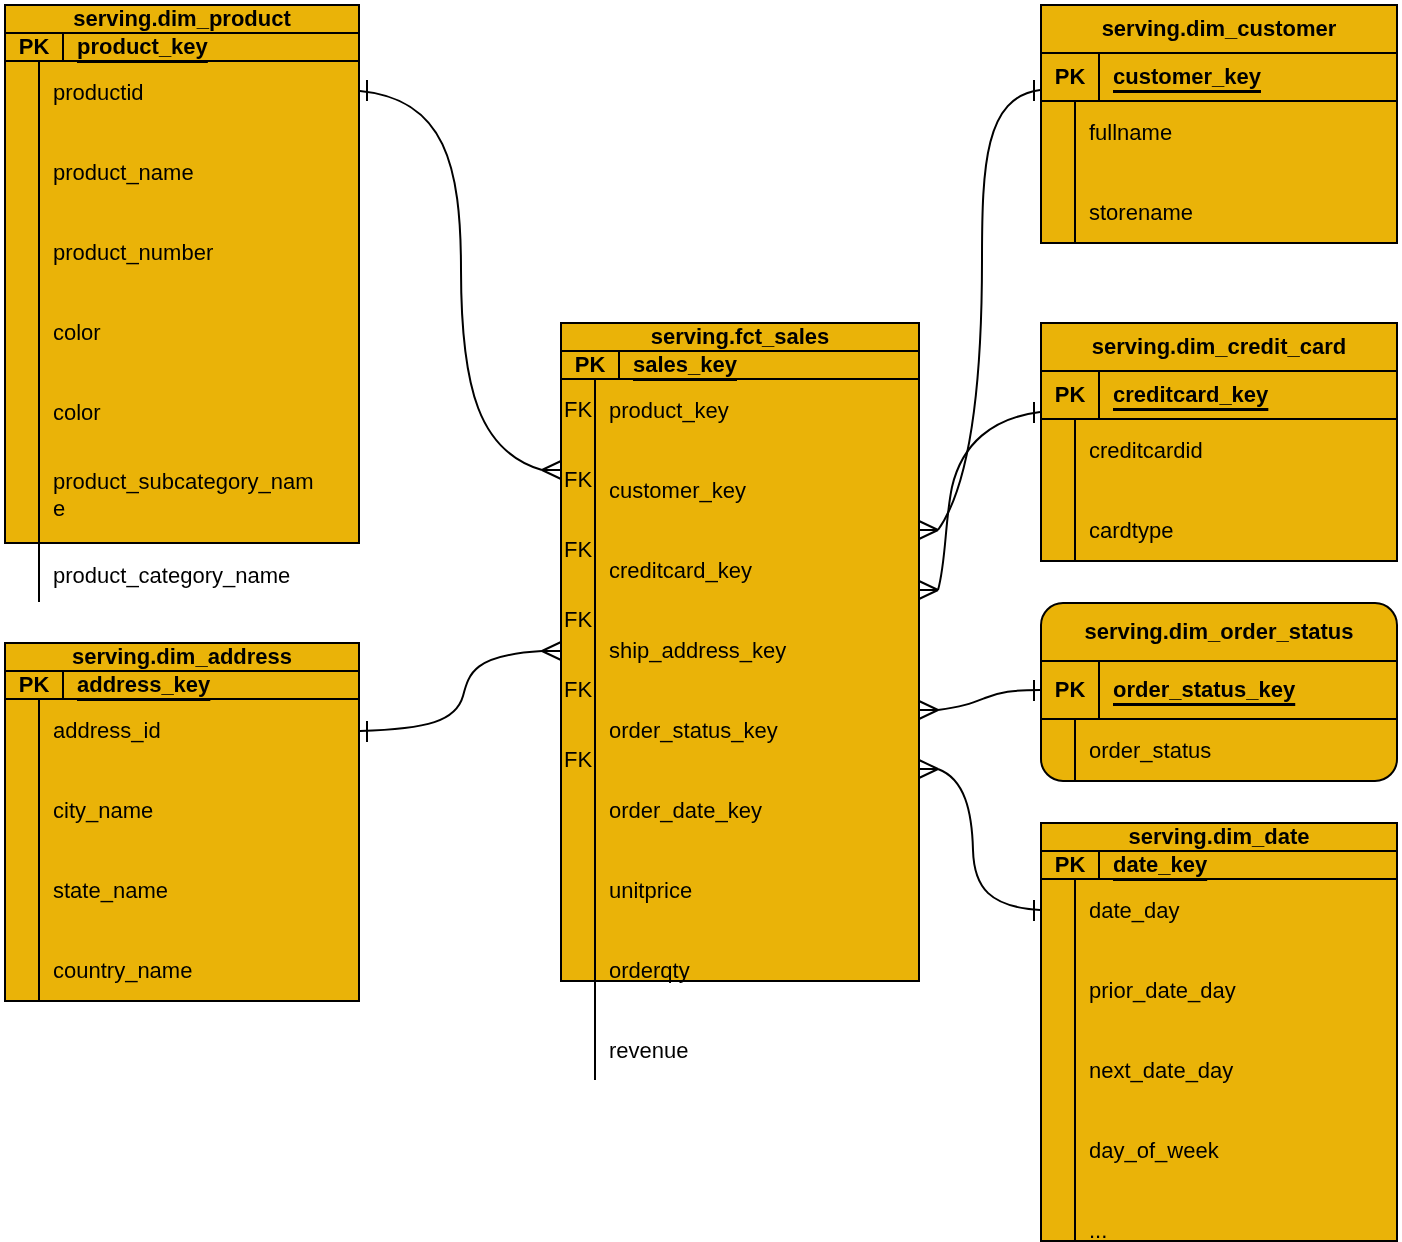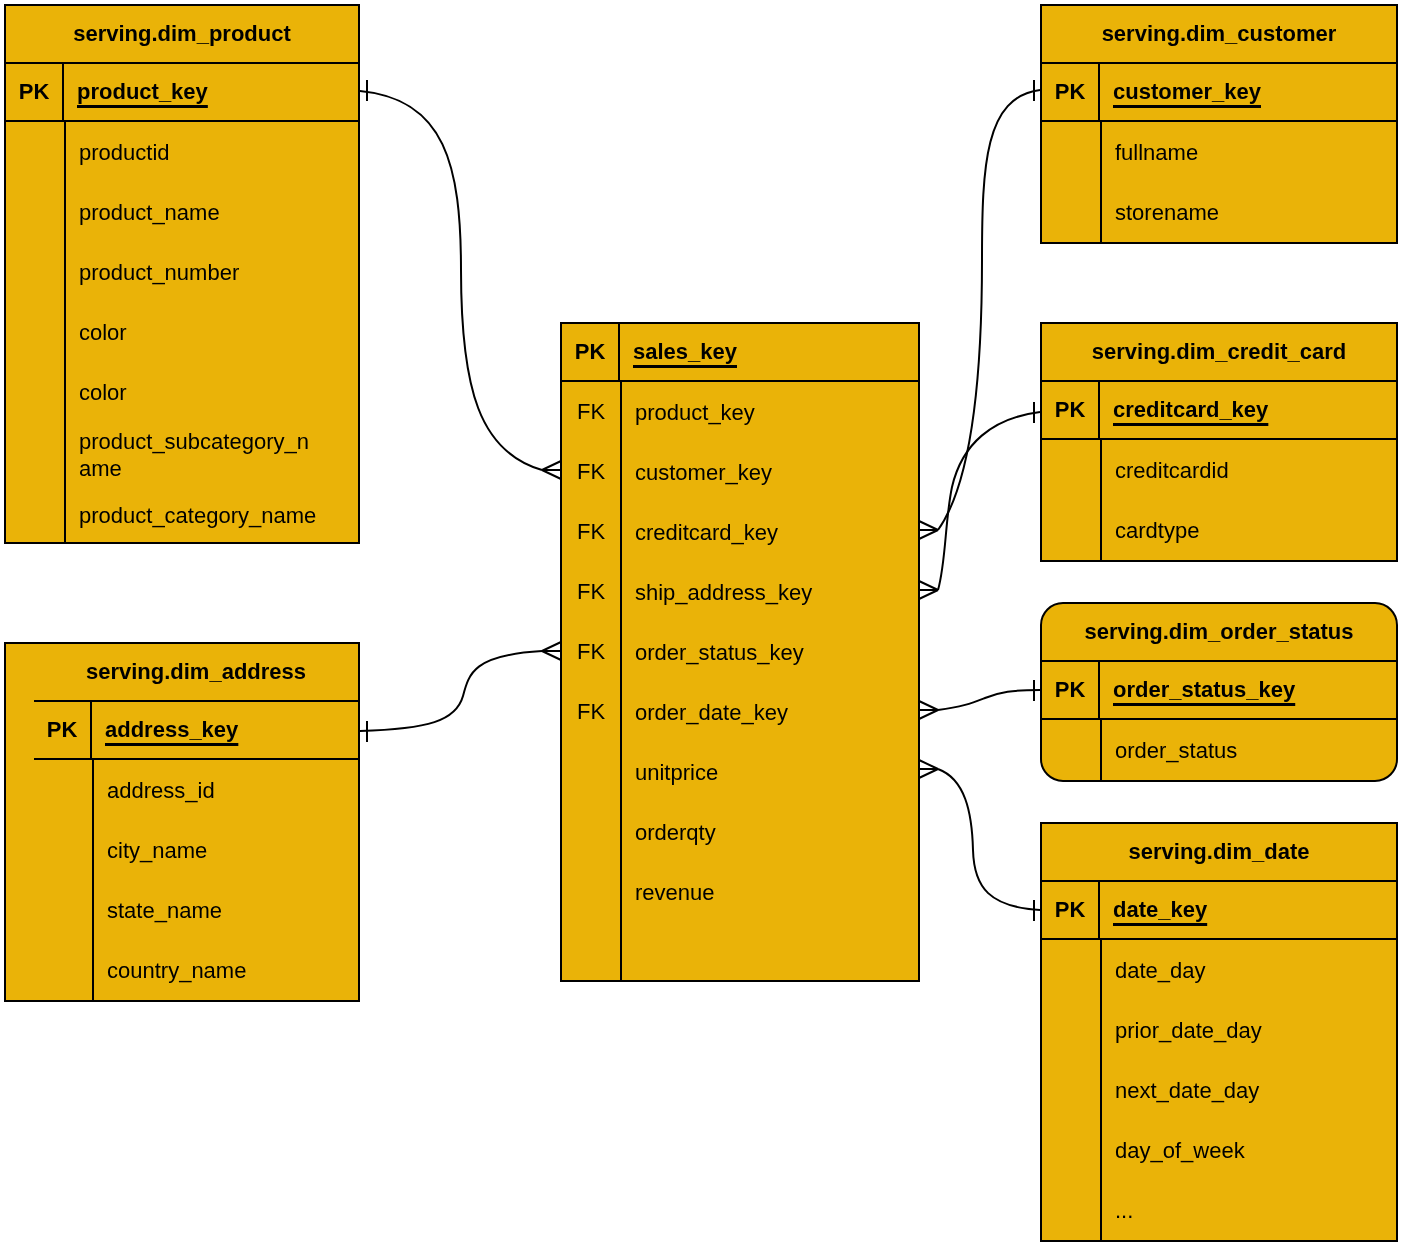--- a/index.html
+++ b/index.html
@@ -62,35 +62,36 @@
     font-size: 22px;
   }
   .pkname span {
     text-decoration: underline;
     text-decoration-thickness: 2.5px;
     text-underline-offset: 6px;
   }
   .body { flex: 1; display: flex; }
   .kcol {
     box-sizing: border-box;
-    width: 60px;
+    width: 34px;
     border-right: 2px solid #000000;
     display: flex;
     flex-direction: column;
     flex: none;
+    gap: 10px;
   }
   .krow {
     height: 60px;
     flex: none;
     display: flex;
     align-items: center;
     justify-content: center;
     font-size: 22px;
   }
-  .fields { flex: 1; display: flex; flex-direction: column; min-width: 0; }
+  .fields { flex: 1; display: flex; flex-direction: column; min-width: 0; gap: 20px; }
   .frow {
     height: 60px;
     flex: none;
     display: flex;
     align-items: center;
     padding-left: 13px;
     padding-right: 6px;
     font-size: 22px;
     line-height: 27px;
   }
@@ -173,20 +174,21 @@
     <div class="body">
       <div class="kcol"></div>
       <div class="fields">
         <div class="frow">fullname</div>
         <div class="frow">storename</div>
       </div>
     </div>
   </div>
 
   <div class="tbl" style="left:560px; top:322px; width:360px; height:660px;">
+    <div class="title">serving.fct_sales</div>
     <div class="pkrow">
       <div class="kc bold">PK</div>
       <div class="pkname">
           <span>sales_key</span>
         </div>
     </div>
     <div class="body">
       <div class="kcol">
         <div class="krow">FK</div>
         <div class="krow">FK</div>
@@ -258,21 +260,21 @@
       <div class="fields">
         <div class="frow">date_day</div>
         <div class="frow">prior_date_day</div>
         <div class="frow">next_date_day</div>
         <div class="frow">day_of_week</div>
         <div class="frow">...</div>
       </div>
     </div>
   </div>
 
-  <div class="tbl" style="left:4px; top:642px; width:356px; height:360px;padding-left:28px;">
+  <div class="tbl" style="left:4px; top:642px; width:356px; height:360px;">
     <div class="title">serving.dim_address</div>
     <div class="pkrow">
       <div class="kc bold">PK</div>
       <div class="pkname">
           <span>address_key</span>
         </div>
     </div>
     <div class="body">
       <div class="kcol"></div>
       <div class="fields">

